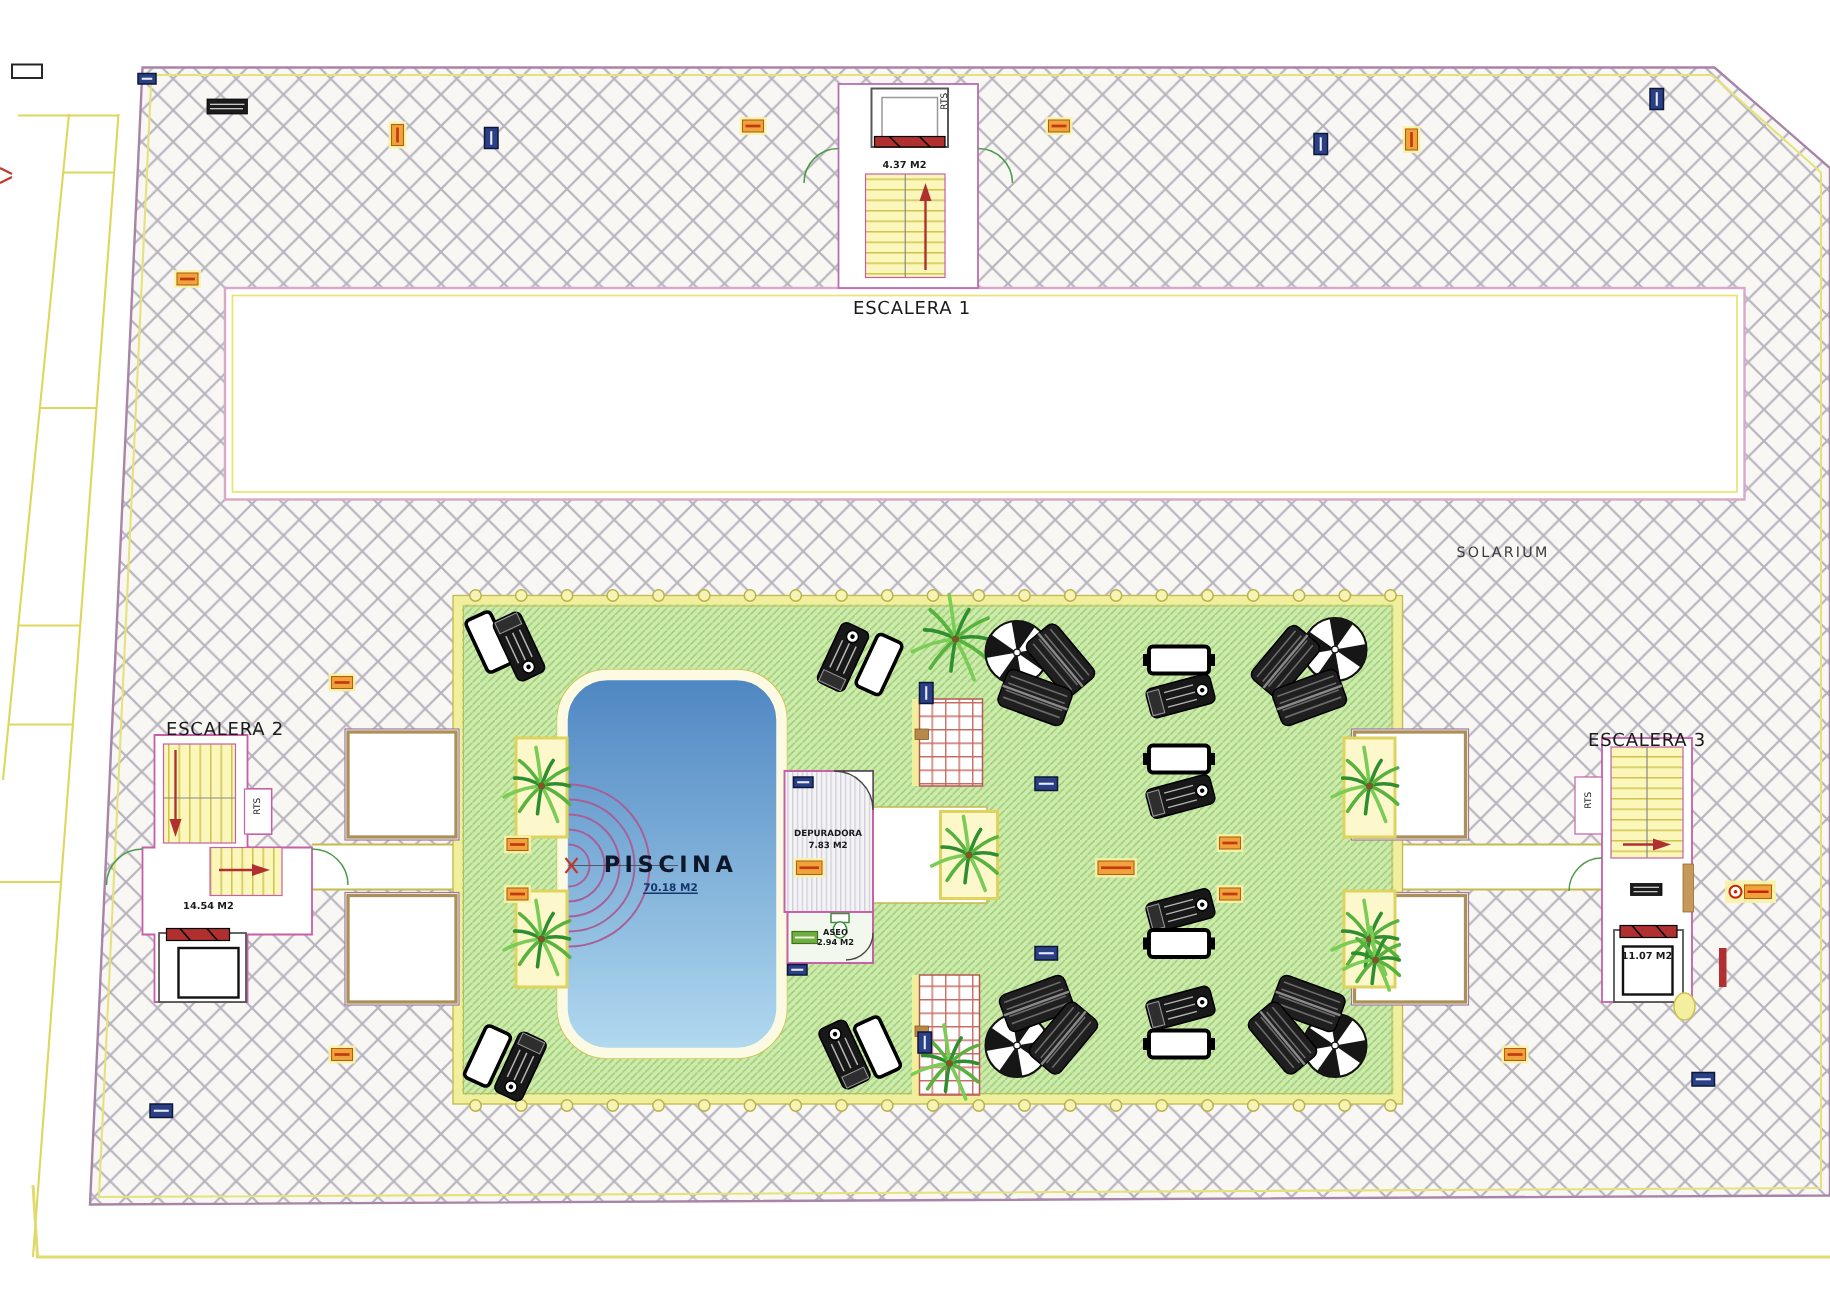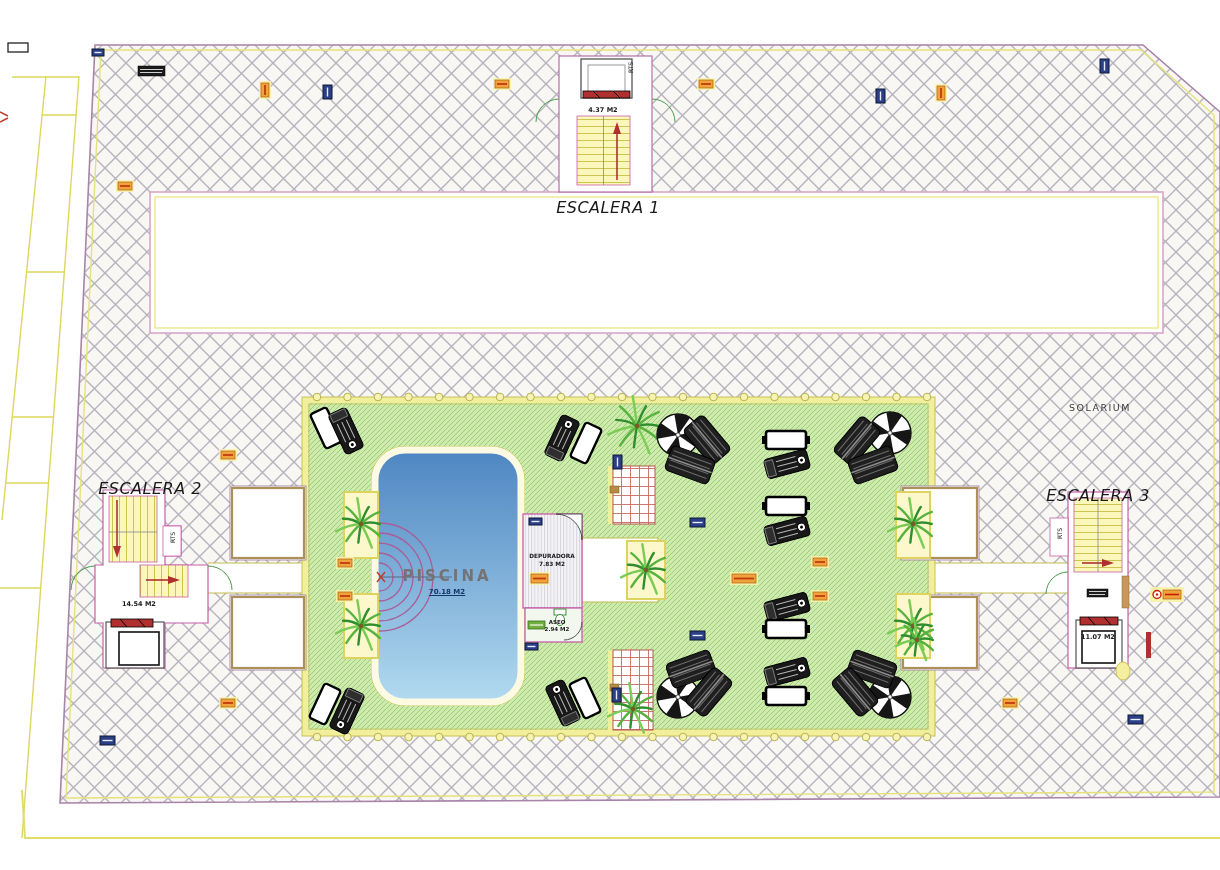--- a/index.html
+++ b/index.html
@@ -1,38 +1,38 @@
 <!DOCTYPE html>
 <html><head>
 <meta charset="utf-8">
 <style>
   html,body{margin:0;padding:0;background:#ffffff;}
   #stage{position:relative;width:1220px;height:870px;background:#ffffff;overflow:hidden;
          font-family:"DejaVu Sans",sans-serif;}
   #plan-svg{position:absolute;left:0;top:0;}
   .t{position:absolute;color:#1a1a1a;text-align:center;white-space:nowrap;}
-  .big{font-size:16px;letter-spacing:.5px;font-style:italic;}
+  .big{font-size:12px;letter-spacing:.5px;}
   .area{font-size:6.5px;font-weight:bold;}
   .rts{font-size:6px;transform:rotate(-90deg);transform-origin:center;width:26px;}
-  #lbl-piscina{left:382px;top:567px;width:130px;font-size:15px;font-weight:bold;color:#737373;letter-spacing:3px;}
+  #lbl-piscina{left:382px;top:567px;width:130px;font-size:15px;font-weight:bold;color:#0f172a;letter-spacing:3px;}
   #area-piscina{left:382px;top:588px;width:130px;font-size:7px;font-weight:bold;color:#16366e;text-decoration:underline;}
   #lbl-e1{left:543px;top:198px;width:130px;}
   #area-e1{left:571px;top:106px;width:64px;}
   #rts-e1{left:617px;top:64px;}
   #lbl-e2{left:90px;top:479px;width:120px;}
   #area-e2{left:107px;top:600px;width:64px;}
   #rts-e2{left:159px;top:534px;}
   #lbl-e3{left:1037px;top:486px;width:122px;}
   #area-e3{left:1066px;top:633px;width:64px;}
   #rts-e3{left:1046px;top:530px;}
   #lbl-dep{left:520px;top:553px;width:64px;font-size:5.8px;font-weight:bold;}
   #area-dep{left:520px;top:561px;width:64px;font-size:5.8px;font-weight:bold;}
   #lbl-aseo{left:531px;top:619px;width:52px;font-size:5.5px;font-weight:bold;}
   #area-aseo{left:531px;top:626px;width:52px;font-size:5.5px;font-weight:bold;}
-  #lbl-solarium{left:1052px;top:363px;width:96px;font-size:9.5px;color:#3a3a3a;letter-spacing:1.5px;margin-top:39px;}
+  #lbl-solarium{left:954px;top:363px;width:96px;font-size:9.5px;color:#3a3a3a;letter-spacing:1.5px;}
 </style>
 </head>
 <body>
 
 <div id="stage">
 
 <svg id="plan-svg" width="1220" height="870" viewBox="0 0 1220 870">
   <defs>
     <pattern id="xhatch" width="21" height="21" patternUnits="userSpaceOnUse">
       <rect width="21" height="21" fill="#f8f7f4"></rect>

